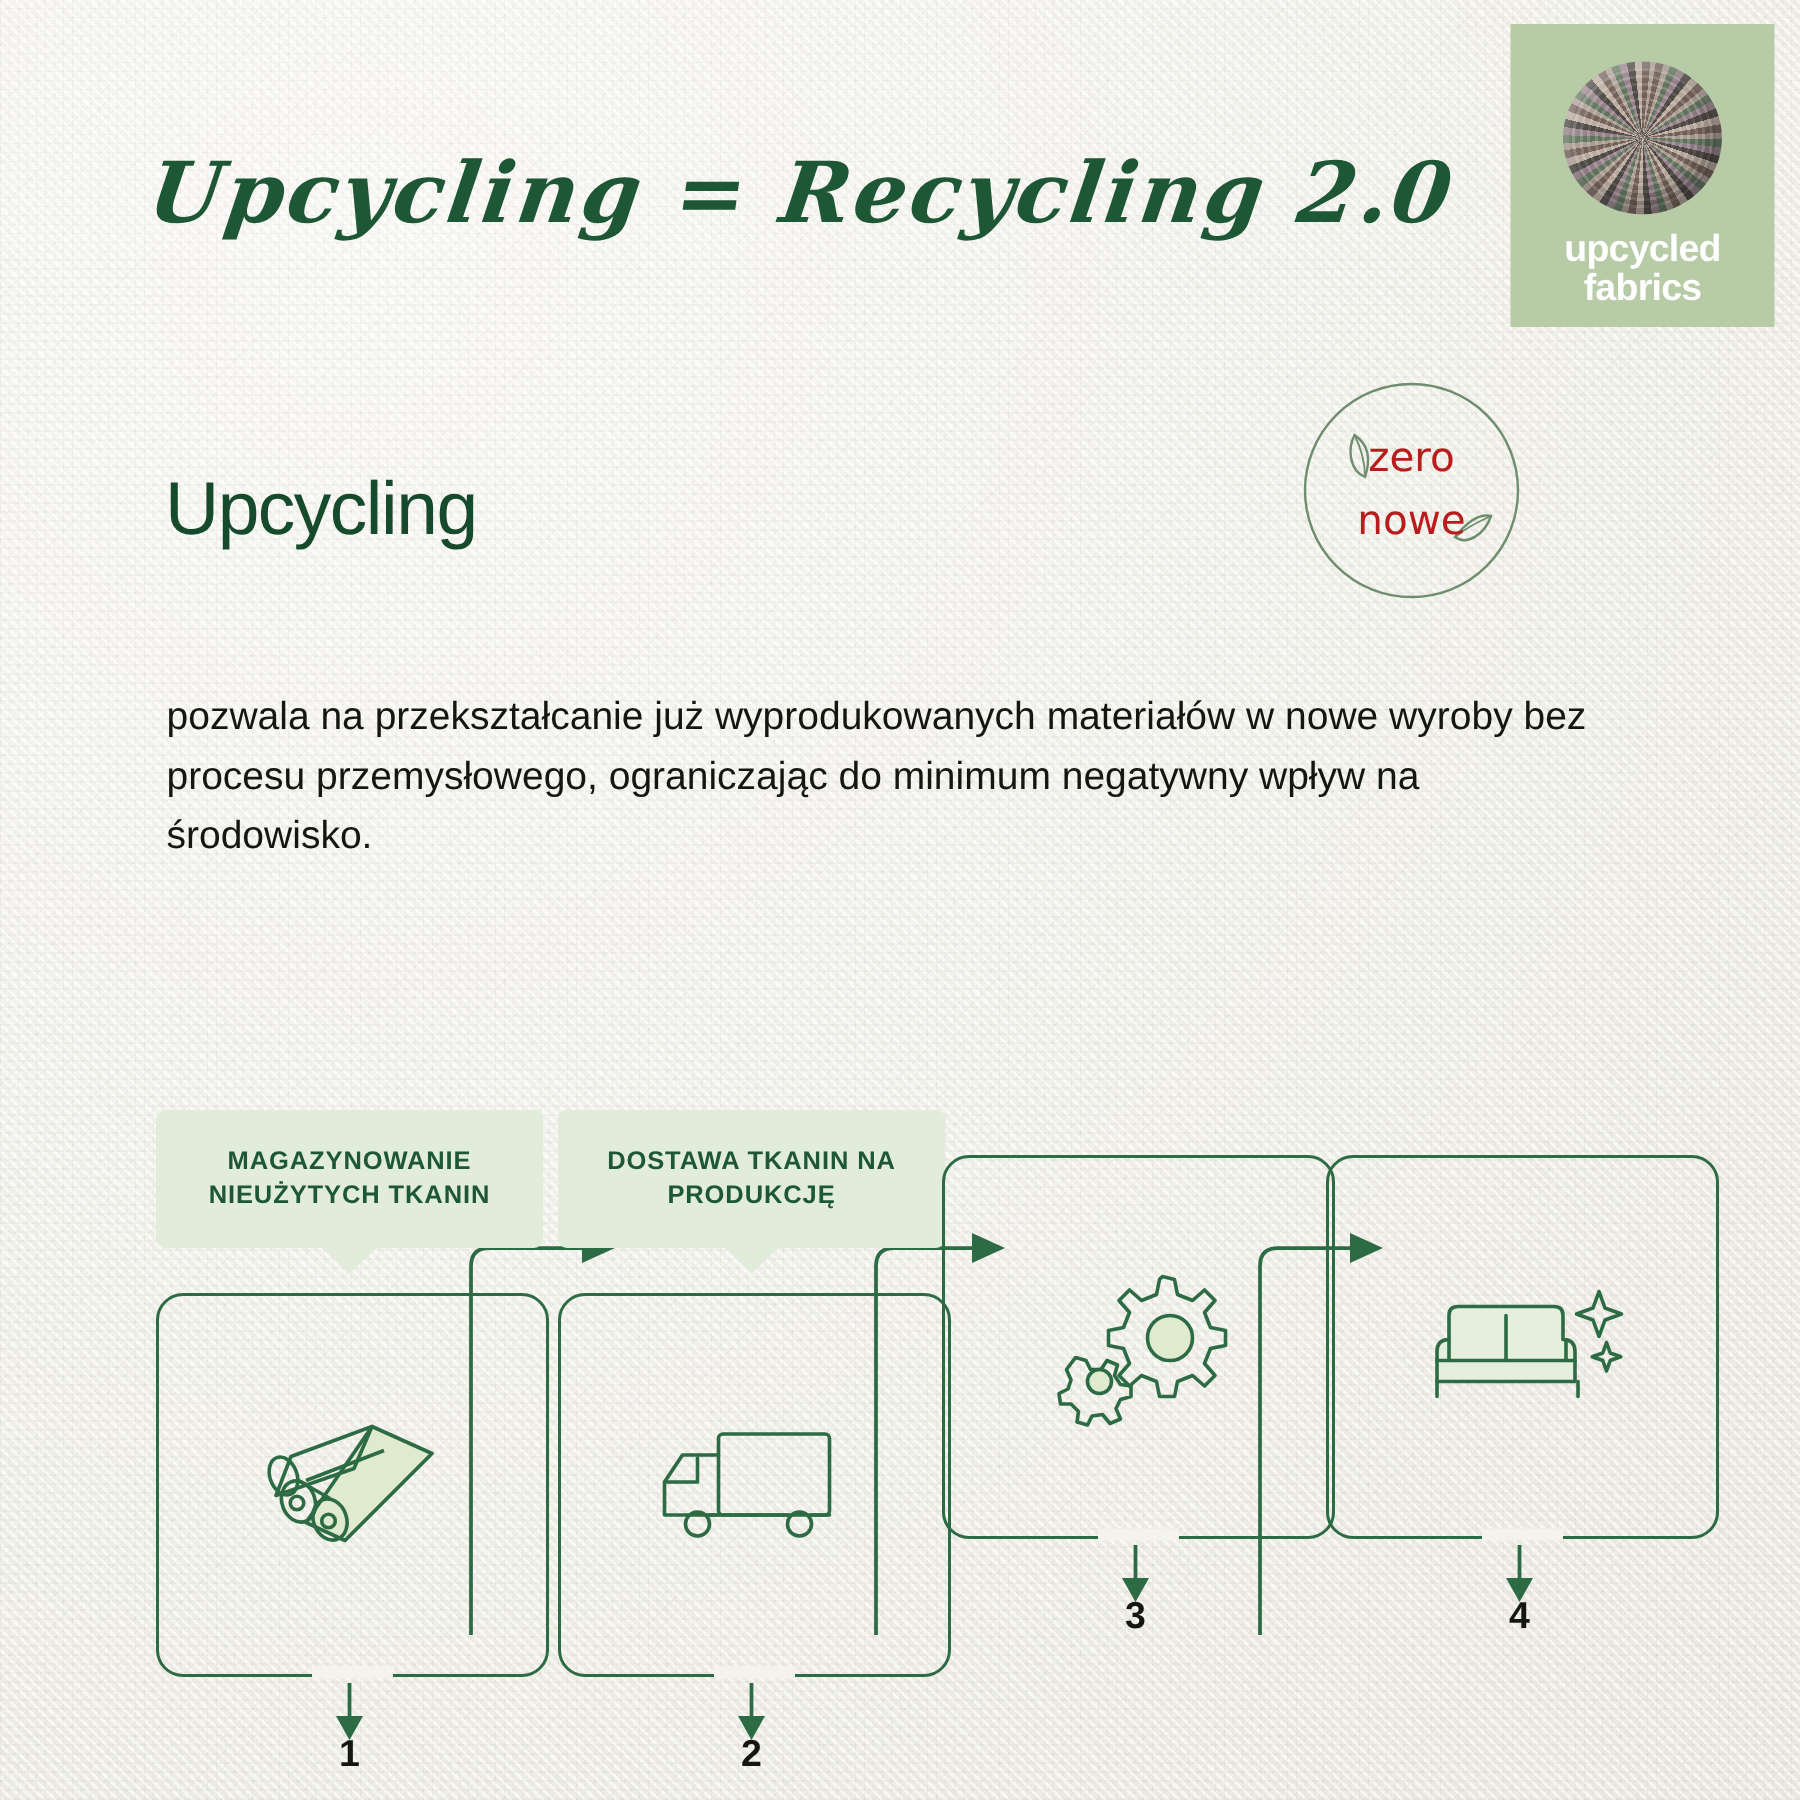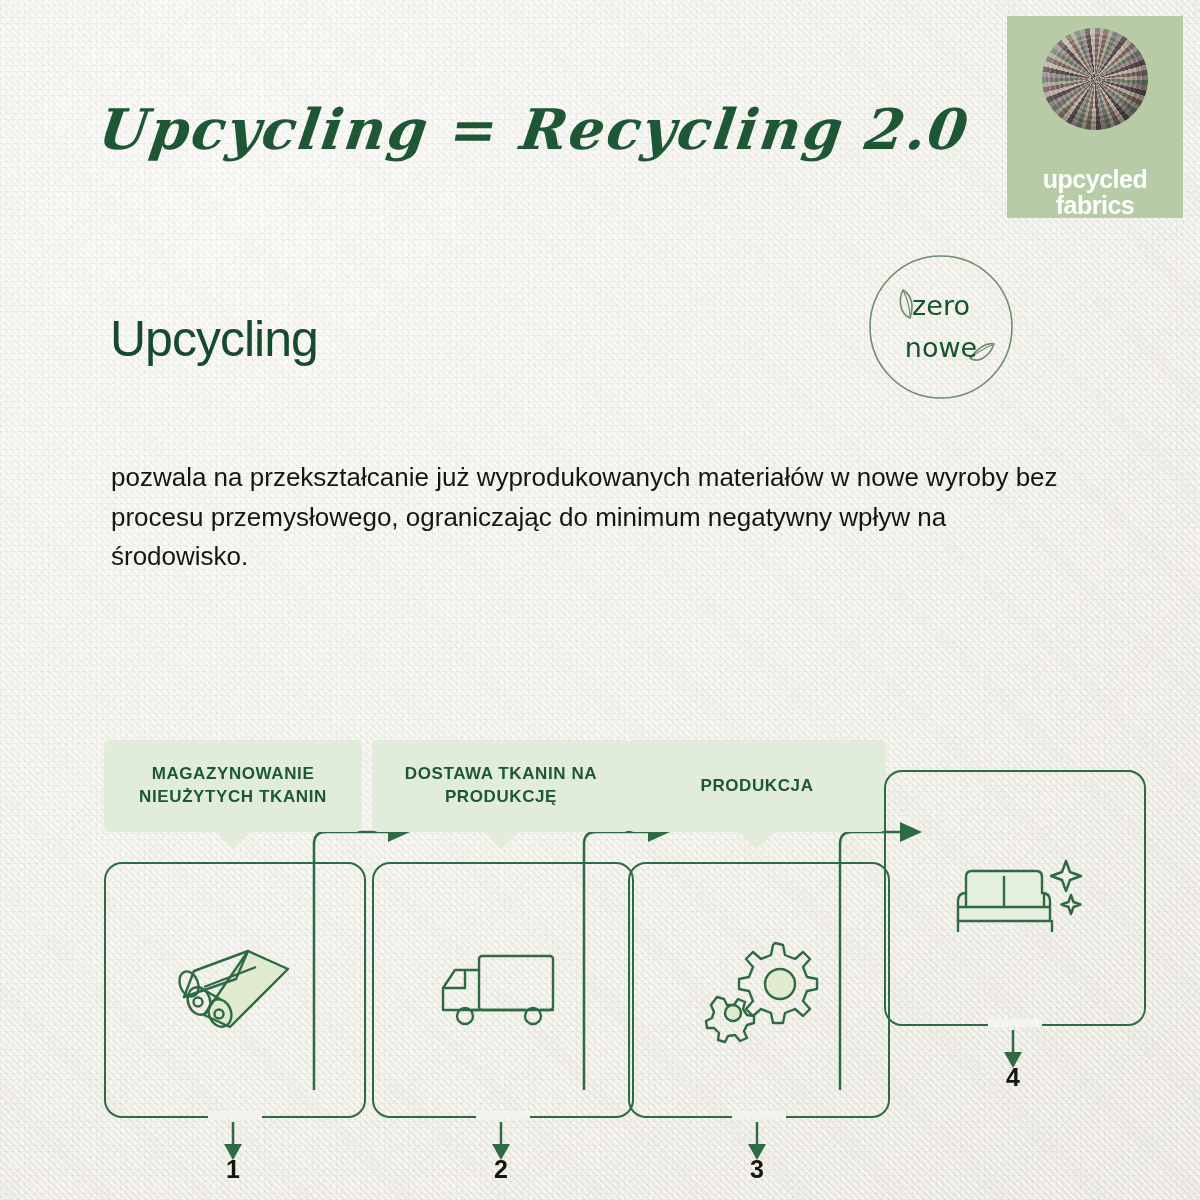--- a/index.html
+++ b/index.html
@@ -56,21 +56,21 @@
   #logo-badge {
     position: absolute;
     left: 1007px;
     top: 16px;
     width: 176px;
     height: 202px;
     background: #b7cca6;
     display: flex;
     flex-direction: column;
     align-items: center;
-    justify-content: space-between;
+    justify-content: center;
     padding-top: 12px;
     box-sizing: border-box;
   }
   #logo-ball {
     width: 106px;
     height: 102px;
     border-radius: 50%;
     background:
       repeating-conic-gradient(from 10deg, #7d6b63 0deg 6deg, #b2a59b 6deg 11deg, #6d7f6a 11deg 17deg, #9f8b93 17deg 23deg, #55504c 23deg 29deg, #c0b2a6 29deg 35deg),
       radial-gradient(circle at 35% 32%, #cfc5b8, #6d635c);
@@ -124,21 +124,21 @@
     width: 166px;
     height: 150px;
   }
   #zero-waste .zw-text {
     position: absolute;
     inset: 0;
     display: flex;
     flex-direction: column;
     align-items: center;
     justify-content: center;
-    color: #14532d;
+    color: #b91c1c;
     font-size: 27px;
     line-height: 1.55;
     font-family: "DejaVu Sans", sans-serif;
   }
 
   
   #steps { position: absolute; left: 0; top: 740px; width: 964px; height: 460px; }
   .step { position: absolute; top: 0; width: 258px; }
   .step-label {
     position: relative;
@@ -301,21 +301,20 @@
       </svg>
     </div>
     <svg class="down-arrow" viewBox="0 0 28 40">
       <path d="M14 0 L14 24" stroke="#2c6b43" stroke-width="2.5" fill="none"></path>
       <polygon points="5,22 14,38 23,22" fill="#2c6b43"></polygon>
     </svg>
     <div class="step-num">2</div>
   </div>
 
   <div class="step" style="left:628px">
-    <div class="step-label">PRODUKCJA</div>
     <div class="step-box">
       <svg width="140" height="110" viewBox="0 0 140 110">
         <g fill="none" stroke="#2c6b43" stroke-width="2.4" stroke-linejoin="round">
           <path d="M92 8 l8 2 2 10 10 4 8-7 7 7 -7 8 4 10 10 2 0 10 -10 2 -4 10 7 8 -7 7 -8 -7 -10 4 -2 10 -10 0 -2 -10 -10 -4 -8 7 -7 -7 7 -8 -4 -10 -10 -2 0 -10 10 -2 4 -10 -7 -8 7 -7 8 7 10 -4 2 -10 z" transform="translate(-6,0)"></path>
           <circle cx="91" cy="49" r="15" fill="#dfeacf"></circle>
           <path d="M36 56 l7 2 3 6 7 0 4 -6 7 3 -2 7 4 6 7 1 0 7 -7 2 -3 6 3 7 -7 3 -5 -6 -7 1 -3 6 -7 -2 1 -7 -5 -5 -7 0 -1 -7 6 -3 2 -6 -3 -7 z" transform="translate(-8,6)"></path>
           <circle cx="44" cy="78" r="8" fill="#dfeacf"></circle>
         </g>
       </svg>
     </div>

